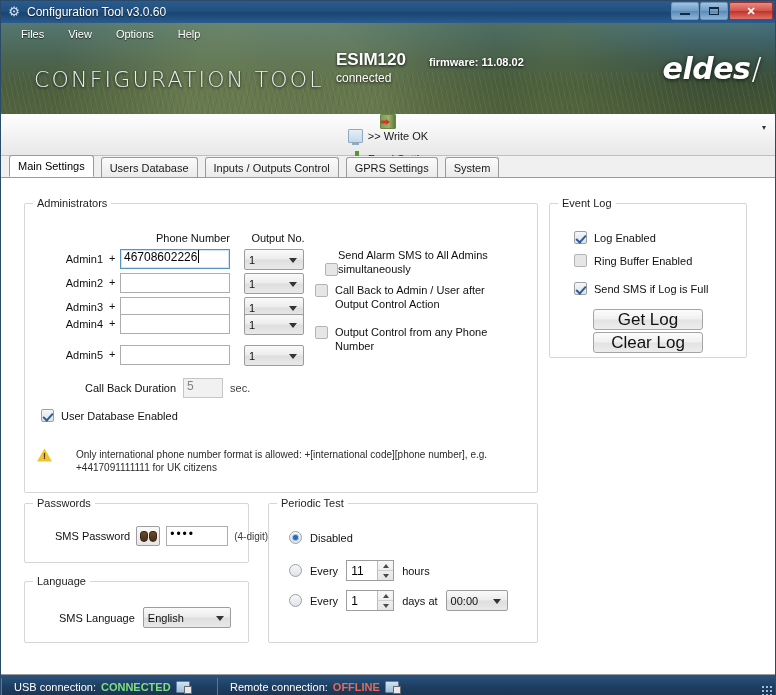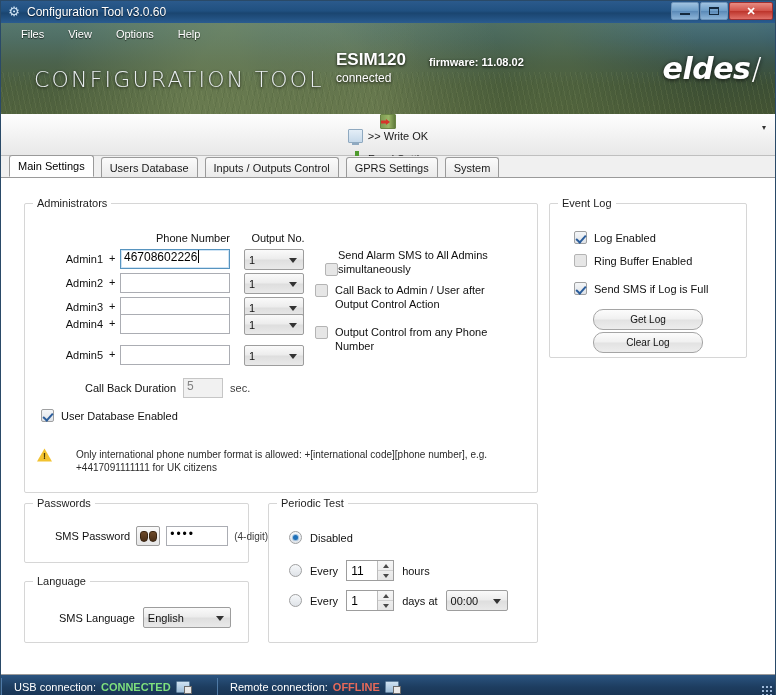--- a/index.html
+++ b/index.html
@@ -326,23 +326,23 @@
     content: "";
     position: absolute; left: 3px; top: 3px;
     width: 5px; height: 5px;
     border-radius: 50%;
     background: #1d6fb8;
     box-shadow: 0 0 0 1px rgba(29,111,184,.35);
   }
 
   .btn {
     border: 1px solid #a5a5a5;
-    border-radius: 10px;
+    border-radius: 3px;
     background: linear-gradient(to bottom, #fcfcfc 0%, #f0f0f0 48%, #e2e2e2 52%, #ededed 100%);
-    font-size: 10px; color: #111;
+    font-size: 17px; color: #111;
     display: flex; align-items: center; justify-content: center;
     height: 21px;
   }
 
   .spin {
     display: flex; align-items: stretch;
     height: 21px;
     border: 1px solid #9d9d9d;
     background: #fff;
   }

